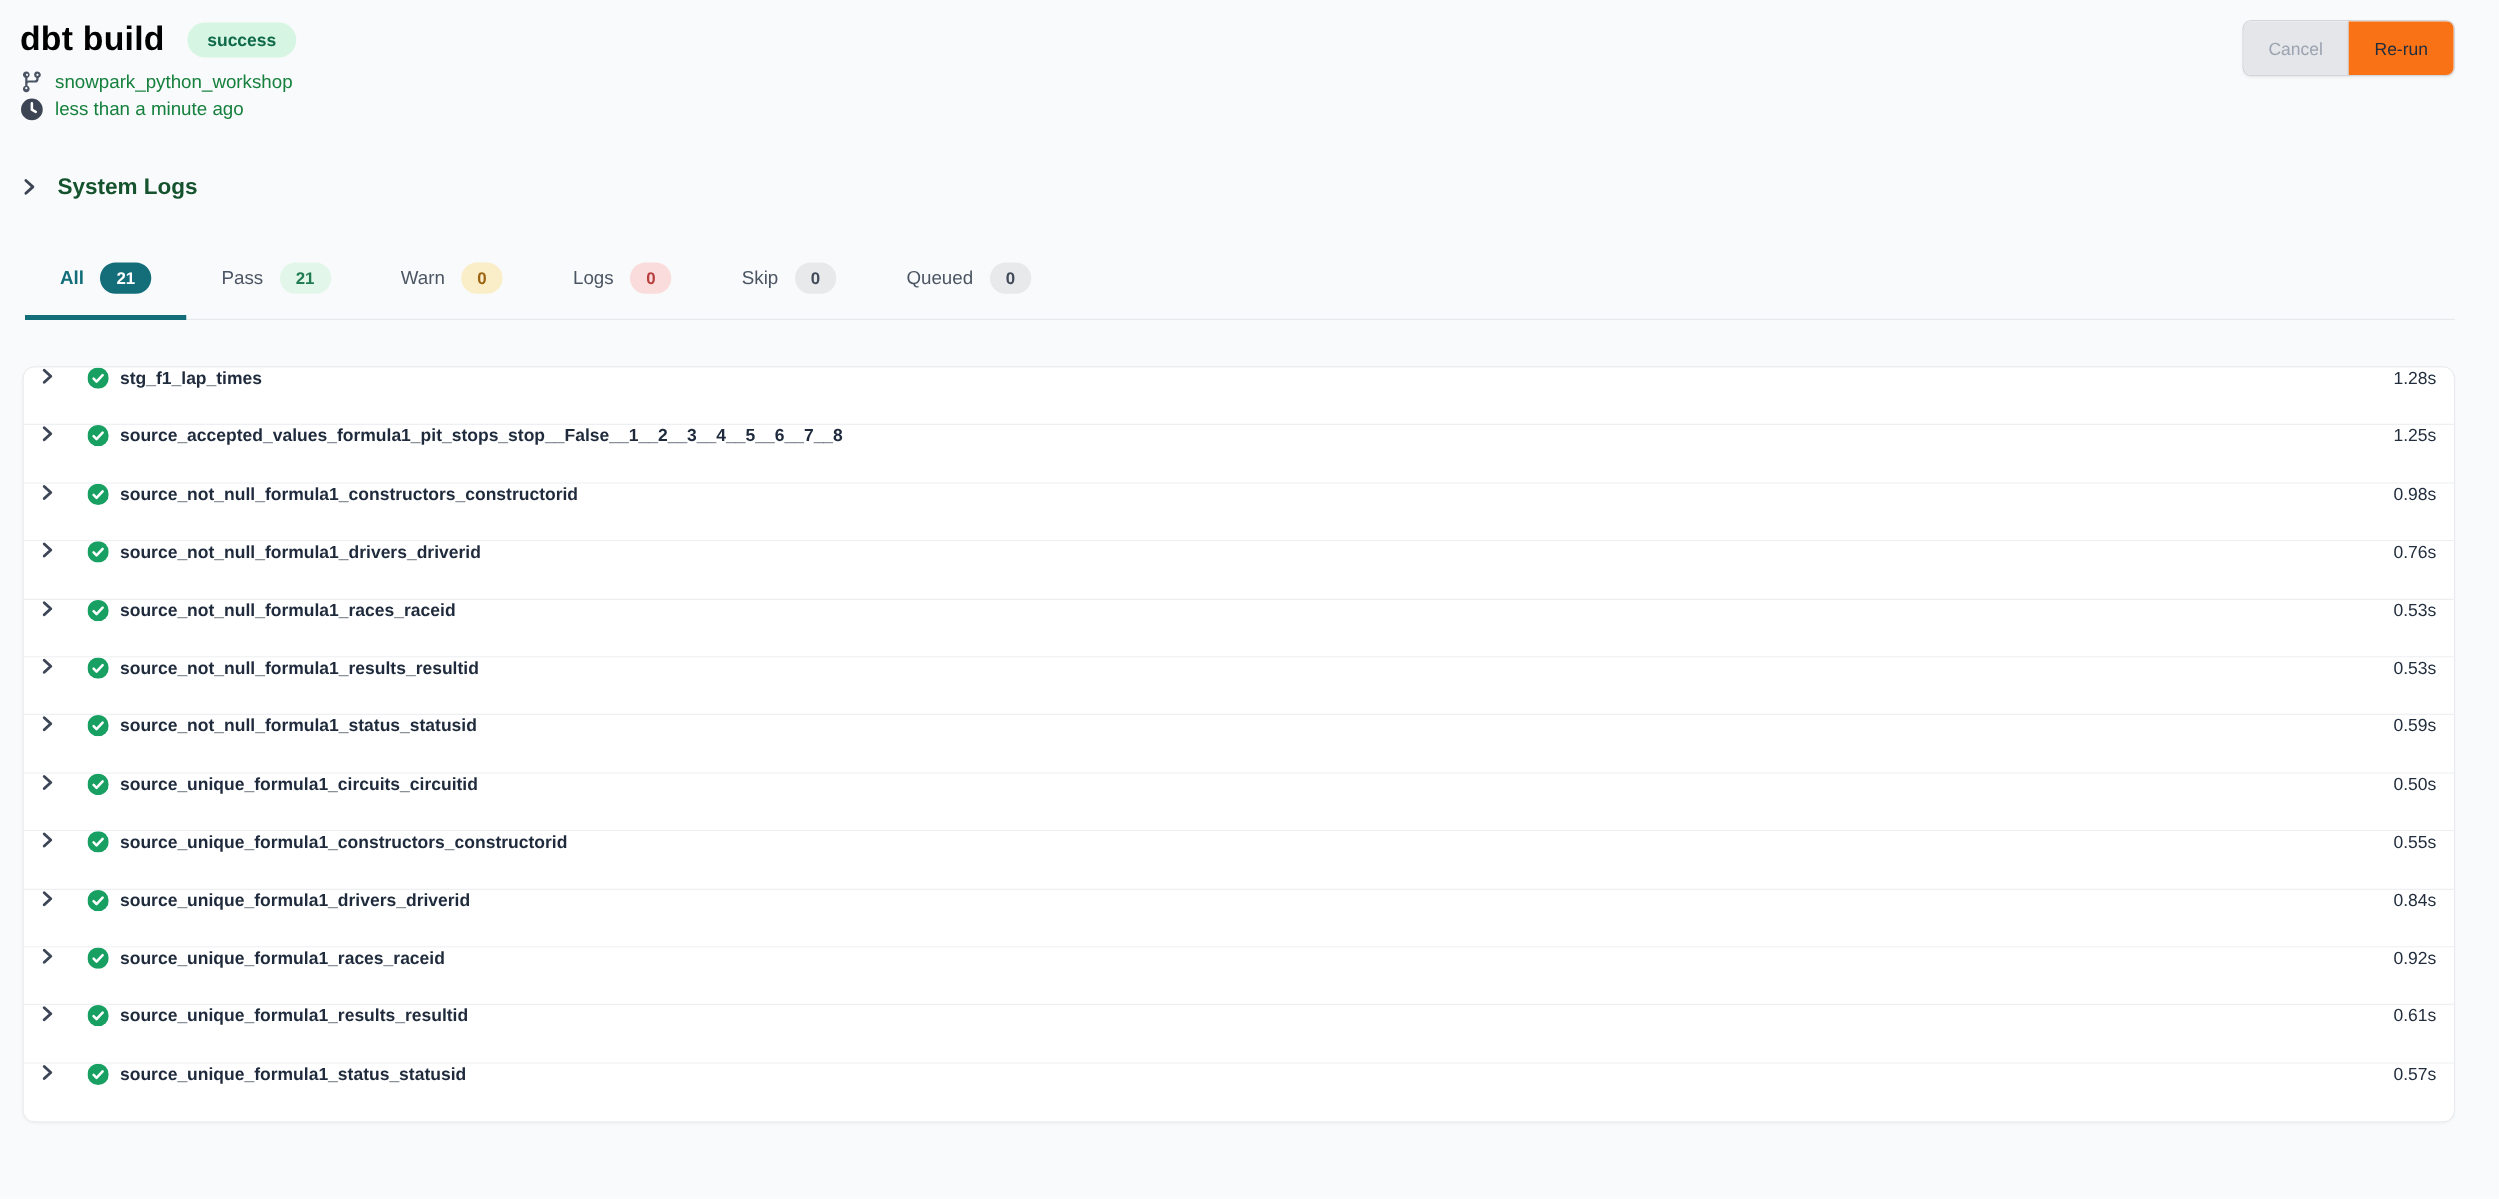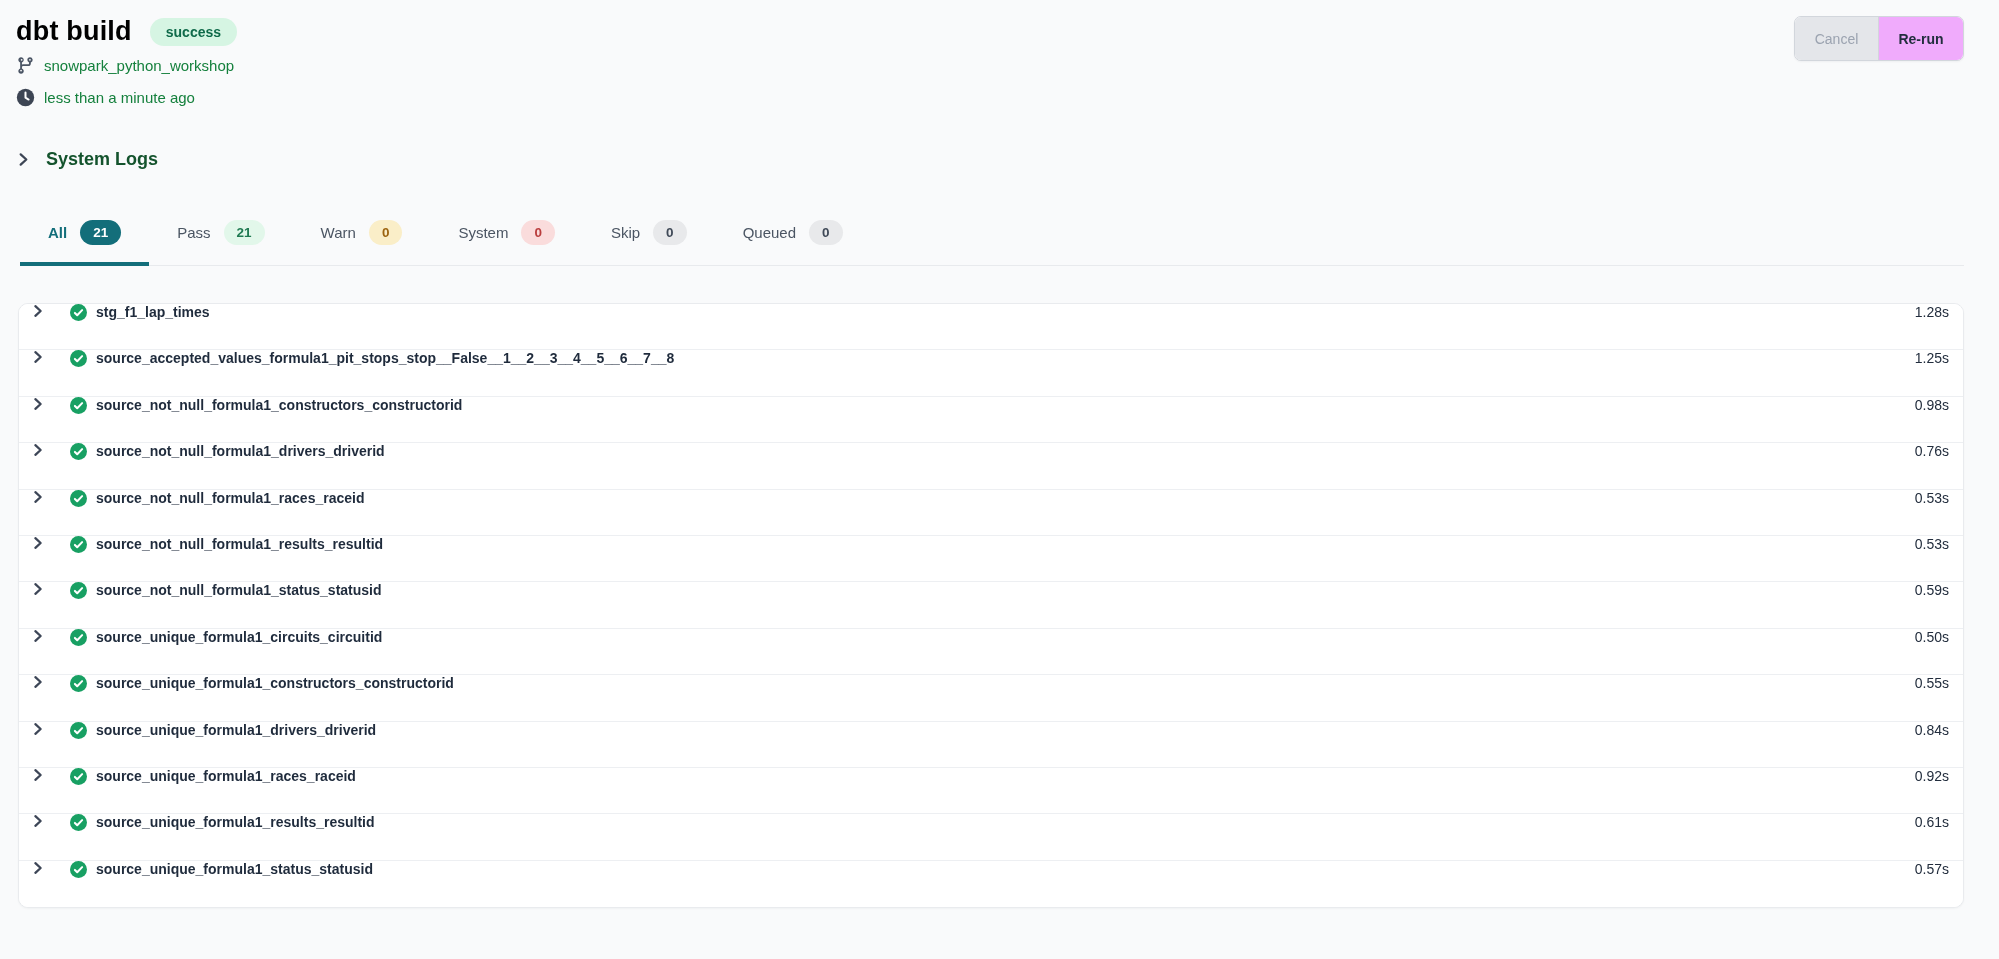--- a/index.html
+++ b/index.html
@@ -16,32 +16,32 @@
   .title-row { display: flex; align-items: center; }
   .page-title { font-size: 27px; font-weight: 700; color: #000000; letter-spacing: .2px; }
   .status-badge {
     margin-left: 18px;
     background: #d6f5e3; color: #0f6a4a;
     font-size: 14px; font-weight: 600;
     padding: 6px 16px; border-radius: 16px;
   }
   .meta-row { display: flex; align-items: center; margin-top: 9px; color: #15803d; font-size: 15px; }
   .meta-row .icon { width: 19px; height: 19px; margin-right: 9px; display: inline-flex; }
-  .meta-row + .meta-row { margin-top: 13px; text-align: right; }
+  .meta-row + .meta-row { margin-top: 3px; text-align: right; }
 
   .action-group {
     position: absolute; top: 16px; right: 35px;
     display: flex; height: 45px;
     border: 1px solid #d2d6dc; border-radius: 7px;
     overflow: hidden; background: #fff;
     box-shadow: 0 1px 2px rgba(30,40,60,.05);
   }
   .btn { font-family: inherit; font-size: 14px; border: none; cursor: pointer; width: 84px; }
   .btn-cancel { background: #e4e6ea; color: #9ba3b0; border-right: 1px solid #d2d6dc; }
-  .btn-rerun { background: #f0abfc; color: #222e3e; font-weight: 700; }
+  .btn-rerun { background: #f97316; color: #222e3e; font-weight: 400; }
 
   
   .system-logs { display: flex; align-items: center; margin-top: 42px; cursor: pointer; width: fit-content; }
   .system-logs .chev { width: 15px; height: 15px; display: inline-flex; margin-right: 15px; }
   .system-logs-label { font-size: 18px; font-weight: 700; color: #14532d; }
 
   
   .tabs {
     display: flex; align-items: flex-end;
     margin-top: 40px; margin-left: 4px;
@@ -141,21 +141,21 @@
   </div>
       <div class="tab tab-pass">
     <span class="label">Pass</span>
     <span class="count">21</span>
   </div>
       <div class="tab tab-warn">
     <span class="label">Warn</span>
     <span class="count">0</span>
   </div>
       <div class="tab tab-error">
-    <span class="label">System</span>
+    <span class="label">Logs</span>
     <span class="count">0</span>
   </div>
       <div class="tab tab-skip">
     <span class="label">Skip</span>
     <span class="count">0</span>
   </div>
       <div class="tab tab-queued">
     <span class="label">Queued</span>
     <span class="count">0</span>
   </div>

